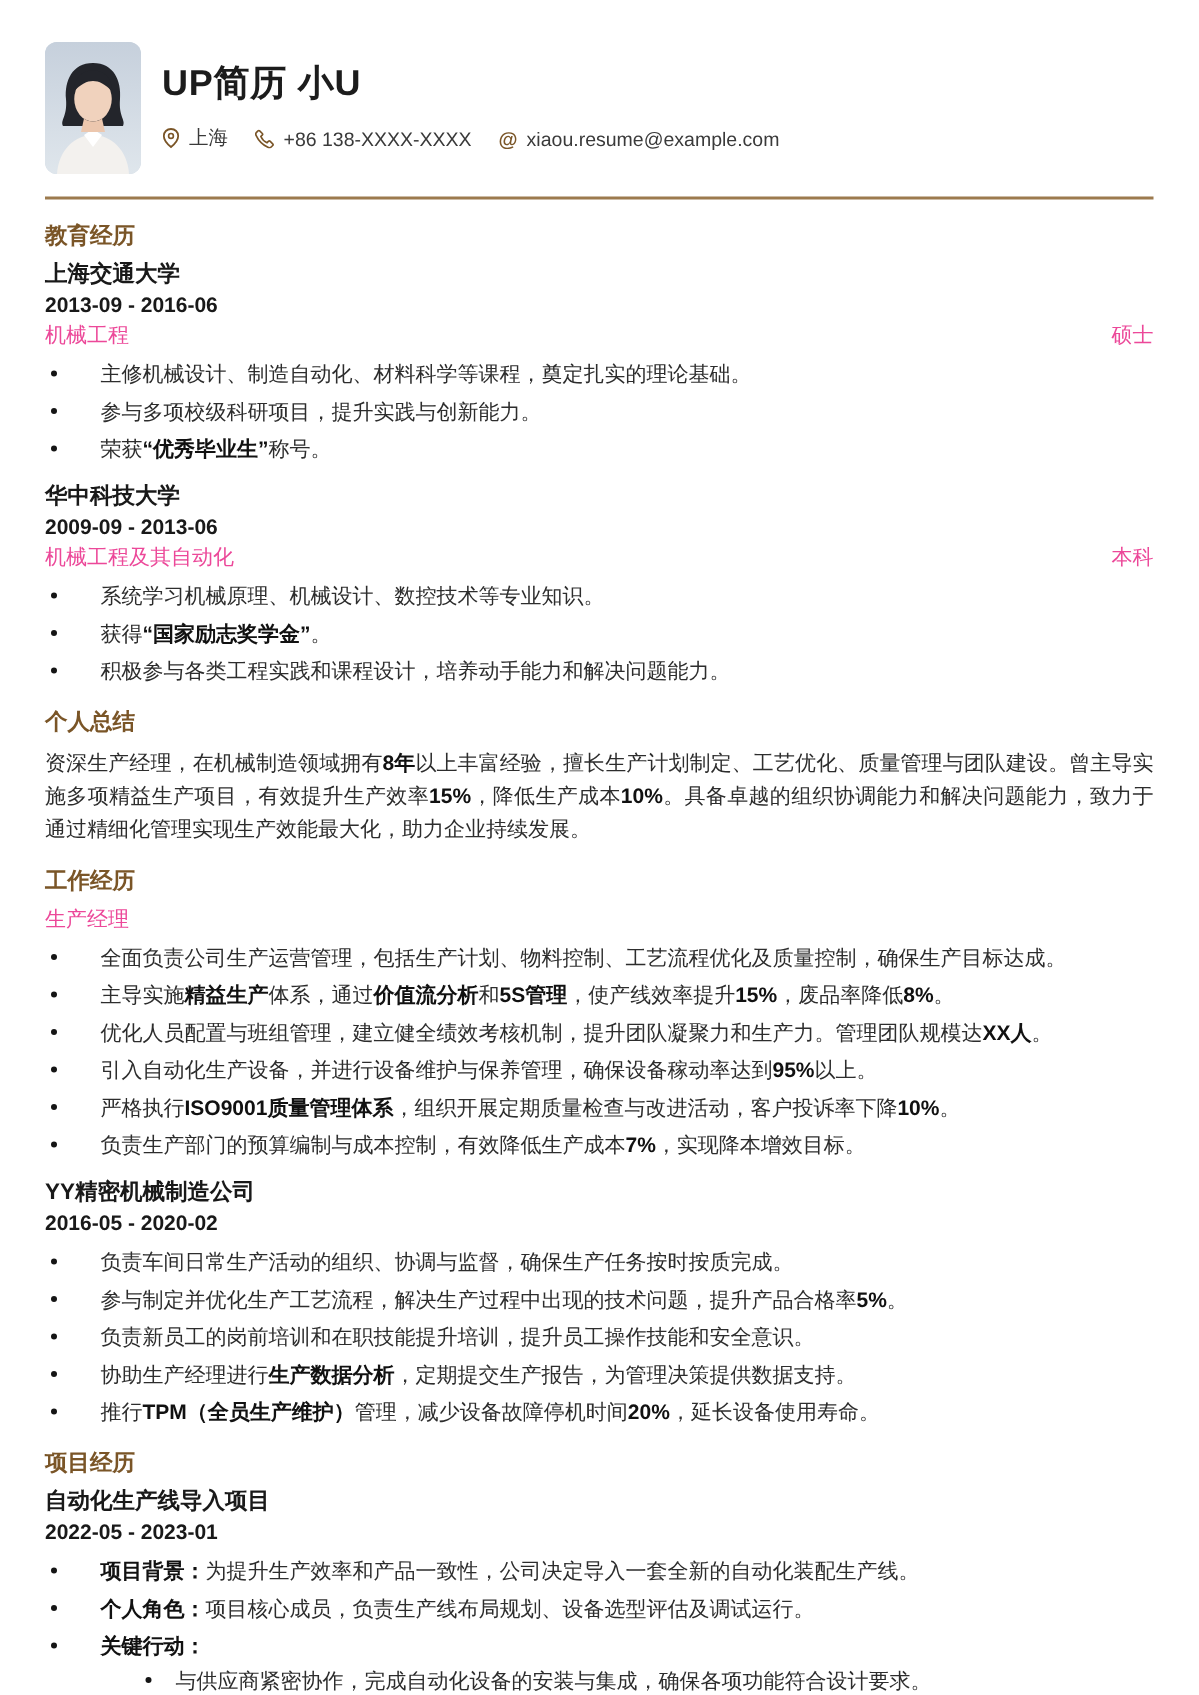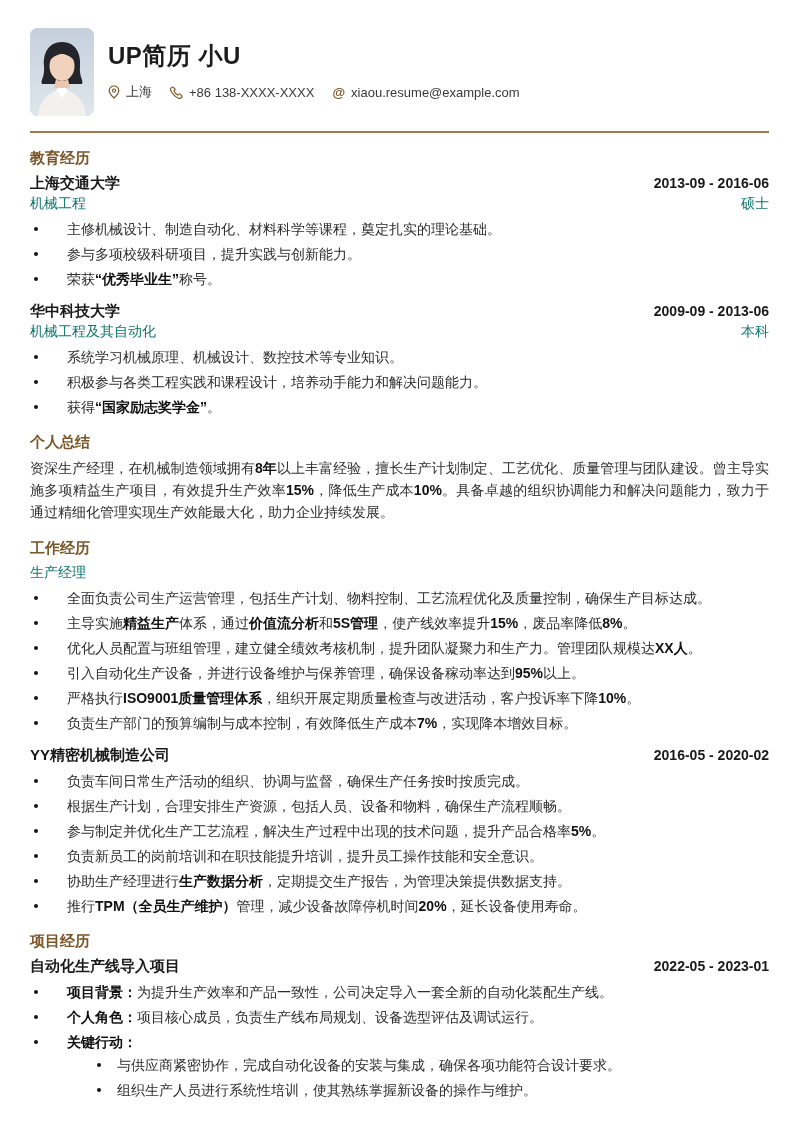--- a/index.html
+++ b/index.html
@@ -24,24 +24,24 @@
   .contact { display:flex; align-items:center; gap:18px; margin-top:13px; font-size:13px; color:#3a3a3a; }
   .citem { display:inline-flex; align-items:center; gap:6px; white-space:nowrap; }
   .cicon { color:var(--accent); display:inline-flex; align-items:center; }
   .at-glyph { font-size:13px; font-weight:700; color:var(--accent); }
 
   .divider { border-bottom:2px solid var(--divider); margin-top:15px; }
 
   
   .section-title { font-size:15px; font-weight:700; color:var(--accent); margin:15px 0 5px 0; line-height:20px; }
   .entry { margin-bottom:4px; }
-  .entry-row { display:flex; justify-content:space-between; align-items:baseline; }
+  .entry-row { display:flex; justify-content:space-between; align-items:baseline;flex-direction:column; }
   .entry-title { font-size:15px; font-weight:700; color:#191919; line-height:20px; }
   .entry-date { font-size:14px; font-weight:700; color:#191919; line-height:20px; }
-  .entry-sub { display:flex; justify-content:space-between; font-size:14px; color:#0f766e; line-height:19px; margin-top:1px; }
+  .entry-sub { display:flex; justify-content:space-between; font-size:14px; color:#ec4899; line-height:19px; margin-top:1px; }
 
   ul.blist { list-style:none; margin:6px 0 12px 0; }
   li.bullet { display:flex; margin-bottom:5px;gap:12px; }
   .dot { flex:0 0 auto; width:4px; height:4px; border-radius:50%; background:#151515; margin:8px 17px 0 4px; }
   .bullet-body { flex:1 1 auto; }
   .bullet-text { font-size:14px; line-height:20px; color:#2d2d2d; }
   .bullet-text .b, .para .b { font-weight:700; color:#111; }
 
   ul.sublist { list-style:none; margin:3px 0 0 0; padding-left:26px; }
   ul.sublist:empty { display:none; }
@@ -156,29 +156,29 @@
     <span class="dot"></span>
     <div class="bullet-body">
       <div class="bullet-text"><span>系统学习机械原理、机械设计、数控技术等专业知识。</span></div>
 
     </div>
   </li>
 
   <li class="bullet">
     <span class="dot"></span>
     <div class="bullet-body">
+      <div class="bullet-text"><span>获得</span><span class="b">“国家励志奖学金”</span><span>。</span></div>
+
+    </div>
+  </li>
+
+  <li class="bullet">
+    <span class="dot"></span>
+    <div class="bullet-body">
       <div class="bullet-text"><span>积极参与各类工程实践和课程设计，培养动手能力和解决问题能力。</span></div>
-
-    </div>
-  </li>
-
-  <li class="bullet">
-    <span class="dot"></span>
-    <div class="bullet-body">
-      <div class="bullet-text"><span>获得</span><span class="b">“国家励志奖学金”</span><span>。</span></div>
 
     </div>
   </li>
 </ul>
   </div>
 </div>
   </section>
 
   <section>
     <h2 class="section-title">个人总结</h2>
@@ -251,27 +251,20 @@
     </div>
     <ul class="blist">
   <li class="bullet">
     <span class="dot"></span>
     <div class="bullet-body">
       <div class="bullet-text"><span>负责车间日常生产活动的组织、协调与监督，确保生产任务按时按质完成。</span></div>
 
     </div>
   </li>
 
-  <li class="bullet">
-    <span class="dot"></span>
-    <div class="bullet-body">
-      <div class="bullet-text"><span>根据生产计划，合理安排生产资源，包括人员、设备和物料，确保生产流程顺畅。</span></div>
-
-    </div>
-  </li>
 
   <li class="bullet">
     <span class="dot"></span>
     <div class="bullet-body">
       <div class="bullet-text"><span>参与制定并优化生产工艺流程，解决生产过程中出现的技术问题，提升产品合格率</span><span class="b">5%</span><span>。</span></div>
 
     </div>
   </li>
 
   <li class="bullet">

